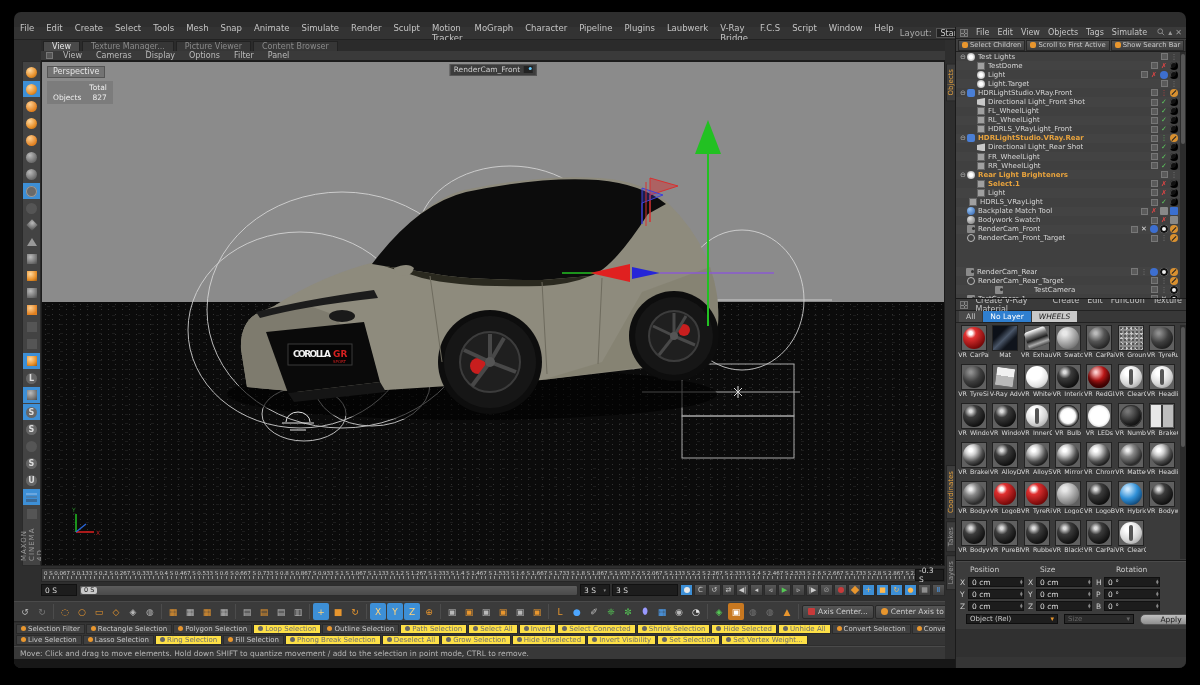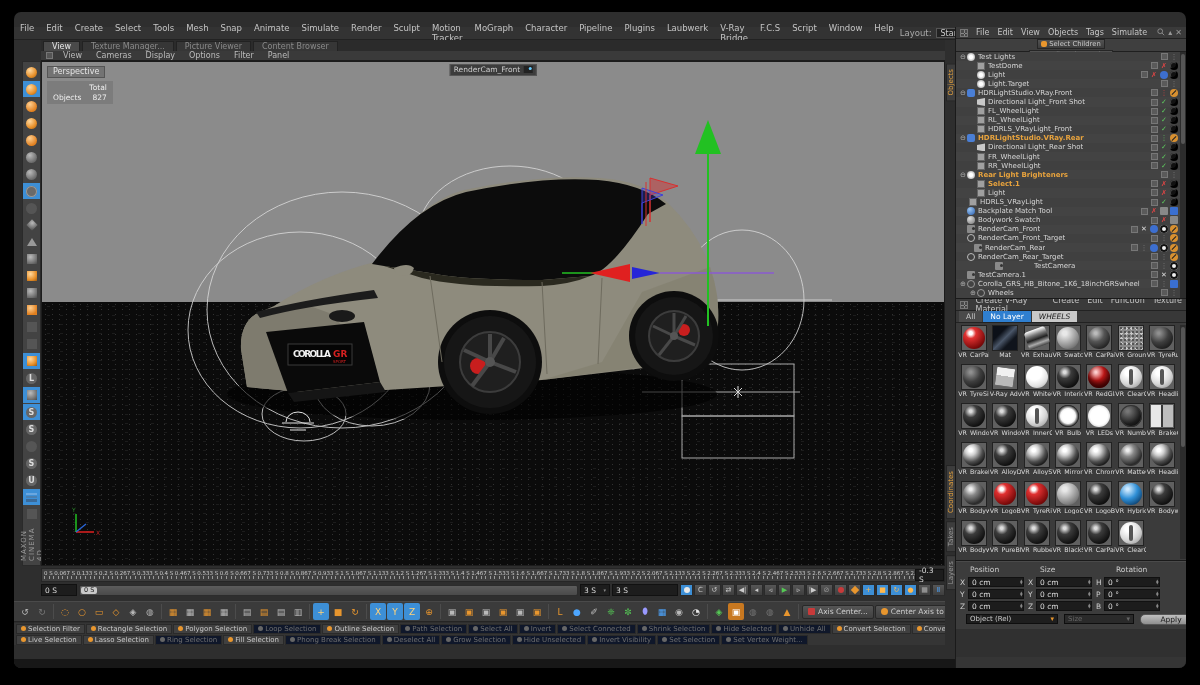--- a/index.html
+++ b/index.html
@@ -80,37 +80,37 @@
   .cbtn { height:14px; background:linear-gradient(#555,#404040); border:1px solid #282828; border-radius:2px; color:#ccc;
     font-size:7.5px; display:flex; align-items:center; gap:3px; padding:0 5px; flex:0 0 auto; white-space:nowrap; }
   .cbtn .ic { width:7px; height:7px; border-radius:50%; flex:0 0 auto; }
   
   .selpal { position:absolute; left:0; top:611px; width:941px; height:22px; background:#353535; display:grid;
     grid-template-rows:11px 11px; font-size:7px; color:#c9c9c9; padding:0 2px; }
   .selrow { display:flex; align-items:center; overflow:hidden; }
   .selbtn { display:flex; align-items:center; gap:2px; background:#404040; border:1px solid #2a2a2a; height:10px; padding:0 4px;
     margin-right:1px; white-space:nowrap; flex:0 0 auto; }
   .selbtn .ic { width:5px; height:5px; flex:0 0 auto; }
-  .selbtn.dim { color:#6f6f6f; background:#0f172a;justify-content:flex-end; }
+  .selbtn.dim { color:#6f6f6f; background:#fde047;justify-content:flex-end; }
   
   .statusbar { position:absolute; left:0; top:634px; width:941px; height:13px; background:#383838; border-top:1px solid #4a4a4a;
     color:#b5b5b5; font-size:7.5px; display:flex; align-items:center; padding-left:6px; }
   .bottomfill { position:absolute; left:0; top:647px; width:100%; height:9px; background:#171717; }
   
   .vstrip { position:absolute; left:931px; top:49px; width:10px; height:598px; background:#2e2e2e; }
   .vtab { writing-mode:vertical-rl; transform:rotate(180deg); font-size:7px; color:#9a9a9a; background:#3d3d3d;
     border:1px solid #252525; padding:5px 0; margin:2px 1px; text-align:center; }
   .vtab.orange { color:#e8a33d; }
   
   .rcol { position:absolute; left:941px; top:15px; width:231px; height:641px; background:#353535; border-left:1px solid #1a1a1a; }
   .pmenu { height:12px; background:#3a3a3a; border-bottom:1px solid #222; display:flex; align-items:center; font-size:8px; color:#c4c4c4; }
   .pmenu .grid-ic { width:8px; height:8px; margin:0 4px; background:linear-gradient(90deg,#888 0 3px,transparent 3px 4px,#888 4px 7px) , linear-gradient(#888 0 3px,transparent 3px 4px,#888 4px 7px); background-blend-mode:multiply; border:1px solid #777; }
   .pmenu .mi { padding:0 4px; }
   .pmenu .right { margin-left:auto; display:flex; gap:3px; padding-right:4px; color:#999; font-size:8px; }
-  .ptool { height:13px; background:#3f3f3f; border-bottom:1px solid #1f1f1f; display:flex; align-items:center; gap:1px; padding:0 2px;flex-direction:column; }
+  .ptool { height:13px; background:#3f3f3f; border-bottom:1px solid #1f1f1f; display:flex; align-items:center; gap:1px; padding:0 2px; }
   .ptbtn { height:11px; background:linear-gradient(#525252,#3d3d3d); border:1px solid #262626; color:#c9c9c9; font-size:6.8px;
     display:flex; align-items:center; gap:2px; padding:0 3px; white-space:nowrap; }
   .ptbtn .ic { width:6px; height:6px; background:#e8962e; border-radius:2px; flex:0 0 auto; }
   
   .tree { position:relative; height:247px; background:#404040; overflow:hidden; border-bottom:1px solid #1a1a1a; }
   .trow { display:flex; align-items:center; height:9.1px; font-size:7px; color:#d6d6d6; padding-left:3px; white-space:nowrap; }
   .trow:nth-child(odd) { background:#434343; }
   .trow .exp { width:8px; color:#aaa; font-size:7px; text-align:center; flex:0 0 auto; }
   .trow .oicon { width:8px; height:8px; margin-right:3px; flex:0 0 auto; }
   .trow .lbl { overflow:hidden; text-overflow:ellipsis;text-align:right; }
@@ -711,20 +711,21 @@
           <span class="ic" style="background: rgb(102, 102, 102); border-radius: 50%;"></span>
           <span>Set Selection</span>
         </span>
         <span class="selbtn dim">
           <span class="ic" style="background: rgb(102, 102, 102); border-radius: 50%;"></span>
           <span>Set Vertex Weight...</span>
         </span>
       </div>
   </div>
 
+  <div class="statusbar">Move: Click and drag to move elements. Hold down SHIFT to quantize movement / add to the selection in point mode, CTRL to remove.</div>
   <div class="bottomfill"></div>
 
   <div class="vstrip">
     <div class="vtab orange">Objects</div>
     <div style="height:360px"></div>
     <div class="vtab orange" id="vt0">Coordinates</div>
     <div class="vtab" id="vt1">Takes</div>
     <div class="vtab" id="vt2">Layers</div>
   </div>
 
@@ -971,21 +972,21 @@
         <div class="trow" style="padding-left: 3px;">
           <span class="exp"></span>
           <span class="oicon oi-target"></span>
           <span class="lbl">RenderCam_Front_Target</span>
           <span class="rt">
             <span class="tg"></span>
             <span class="mark none">⋮</span>
             <span class="bdg b-slash"></span>
           </span>
         </div>
-        <div class="trow" style="padding-left: 10px;">
+        <div class="trow" style="padding-left: 2px; margin-top: 24px;">
           <span class="exp"></span>
           <span class="oicon oi-cam"></span>
           <span class="lbl">RenderCam_Rear</span>
           <span class="rt">
             <span class="tg"></span>
             <span class="mark none">⋮</span>
             <span class="bdg b-blue"></span>
             <span class="bdg b-white"></span>
             <span class="bdg b-slash"></span>
           </span>

